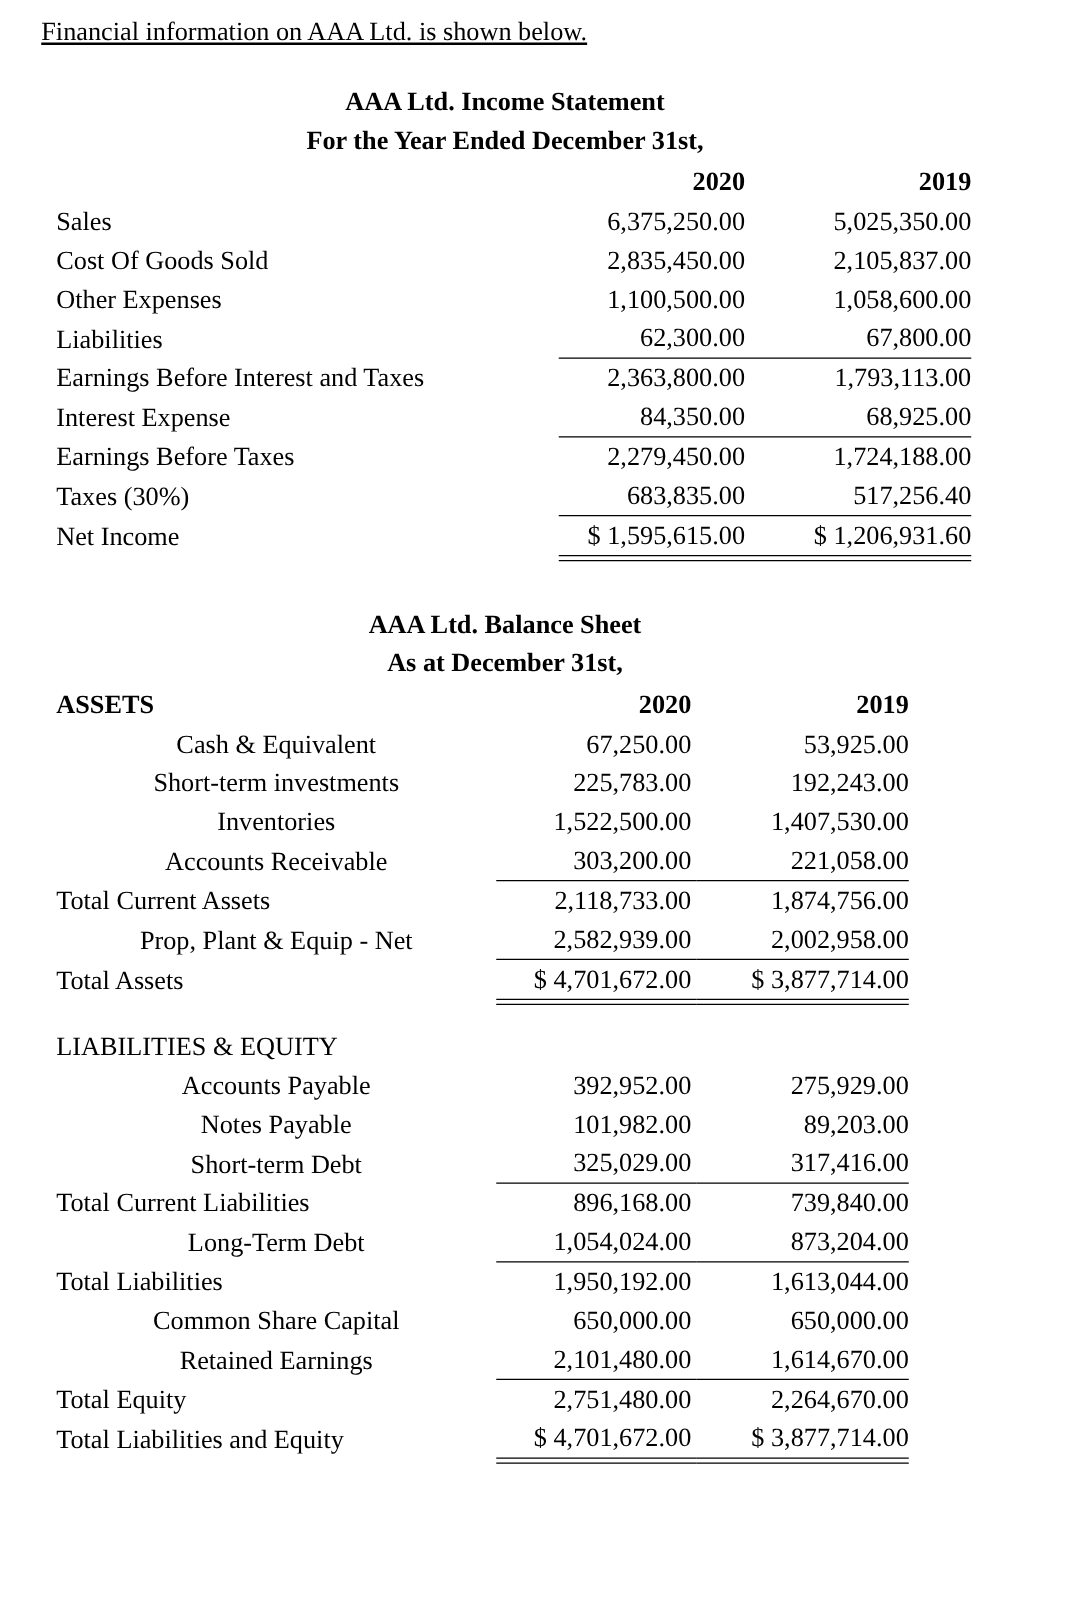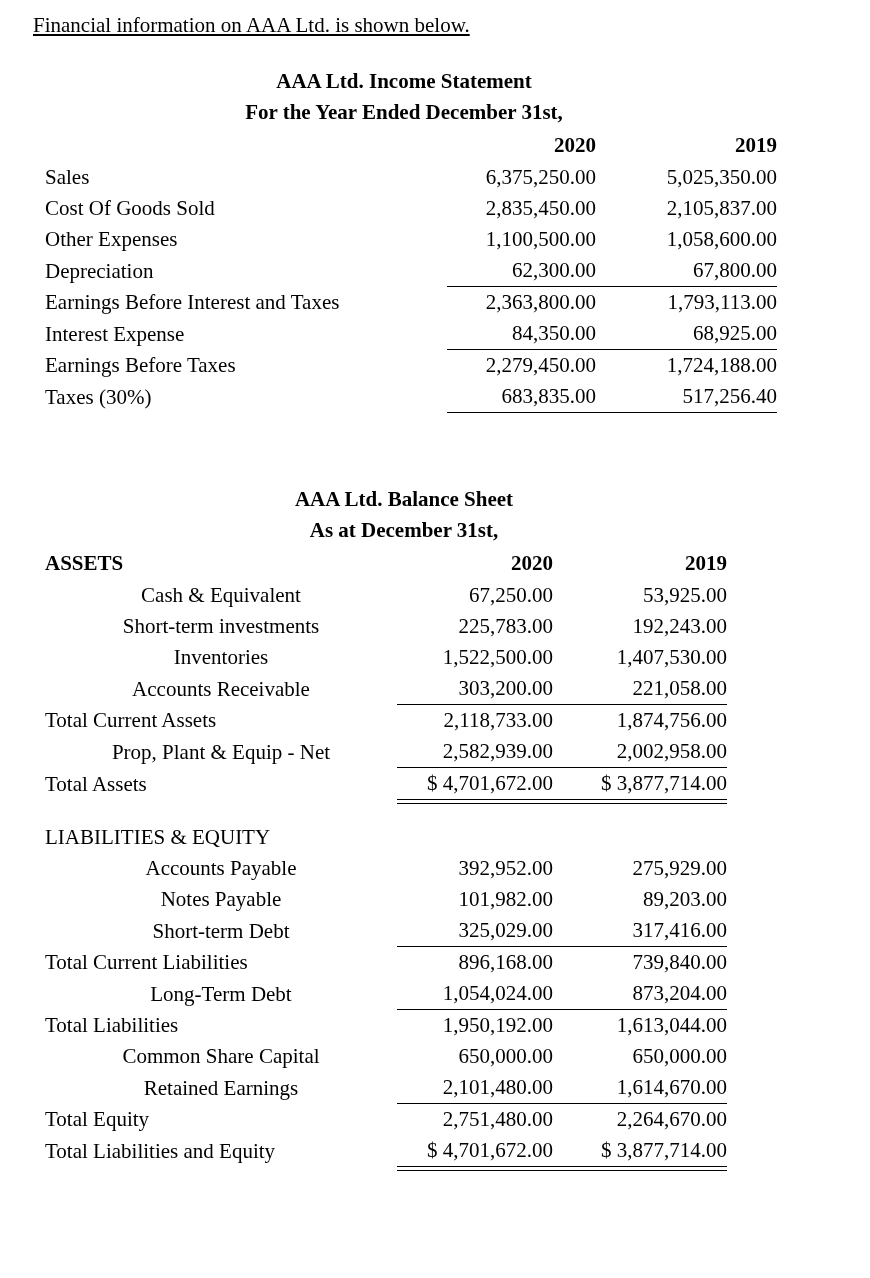--- a/index.html
+++ b/index.html
@@ -157,21 +157,21 @@
           <td class="lbl indent-0">Cost Of Goods Sold</td>
           <td class="num y1">2,835,450.00</td>
           <td class="num y2">2,105,837.00</td>
         </tr>
         <tr>
           <td class="lbl indent-0">Other Expenses</td>
           <td class="num y1">1,100,500.00</td>
           <td class="num y2">1,058,600.00</td>
         </tr>
         <tr>
-          <td class="lbl indent-0">Depreciation</td>
+          <td class="lbl indent-0">Liabilities</td>
           <td class="num y1 rule-bottom">62,300.00</td>
           <td class="num y2 rule-bottom">67,800.00</td>
         </tr>
         <tr>
           <td class="lbl indent-0">Earnings Before Interest and Taxes</td>
           <td class="num y1">2,363,800.00</td>
           <td class="num y2">1,793,113.00</td>
         </tr>
         <tr>
           <td class="lbl indent-0">Interest Expense</td>
@@ -180,20 +180,25 @@
         </tr>
         <tr>
           <td class="lbl indent-0">Earnings Before Taxes</td>
           <td class="num y1">2,279,450.00</td>
           <td class="num y2">1,724,188.00</td>
         </tr>
         <tr>
           <td class="lbl indent-0">Taxes (30%)</td>
           <td class="num y1 rule-bottom">683,835.00</td>
           <td class="num y2 rule-bottom">517,256.40</td>
+        </tr>
+        <tr>
+          <td class="lbl indent-0">Net Income</td>
+          <td class="num y1 rule-double">$ 1,595,615.00</td>
+          <td class="num y2 rule-double">$ 1,206,931.60</td>
         </tr>
       </tbody>
     </table>
   </div>
 
   <div class="statement" id="balance-sheet">
     <div class="stmt-titles">
       <div class="stmt-title-line">AAA Ltd. Balance Sheet</div>
       <div class="stmt-title-line">As at December 31st,</div>
     </div>

